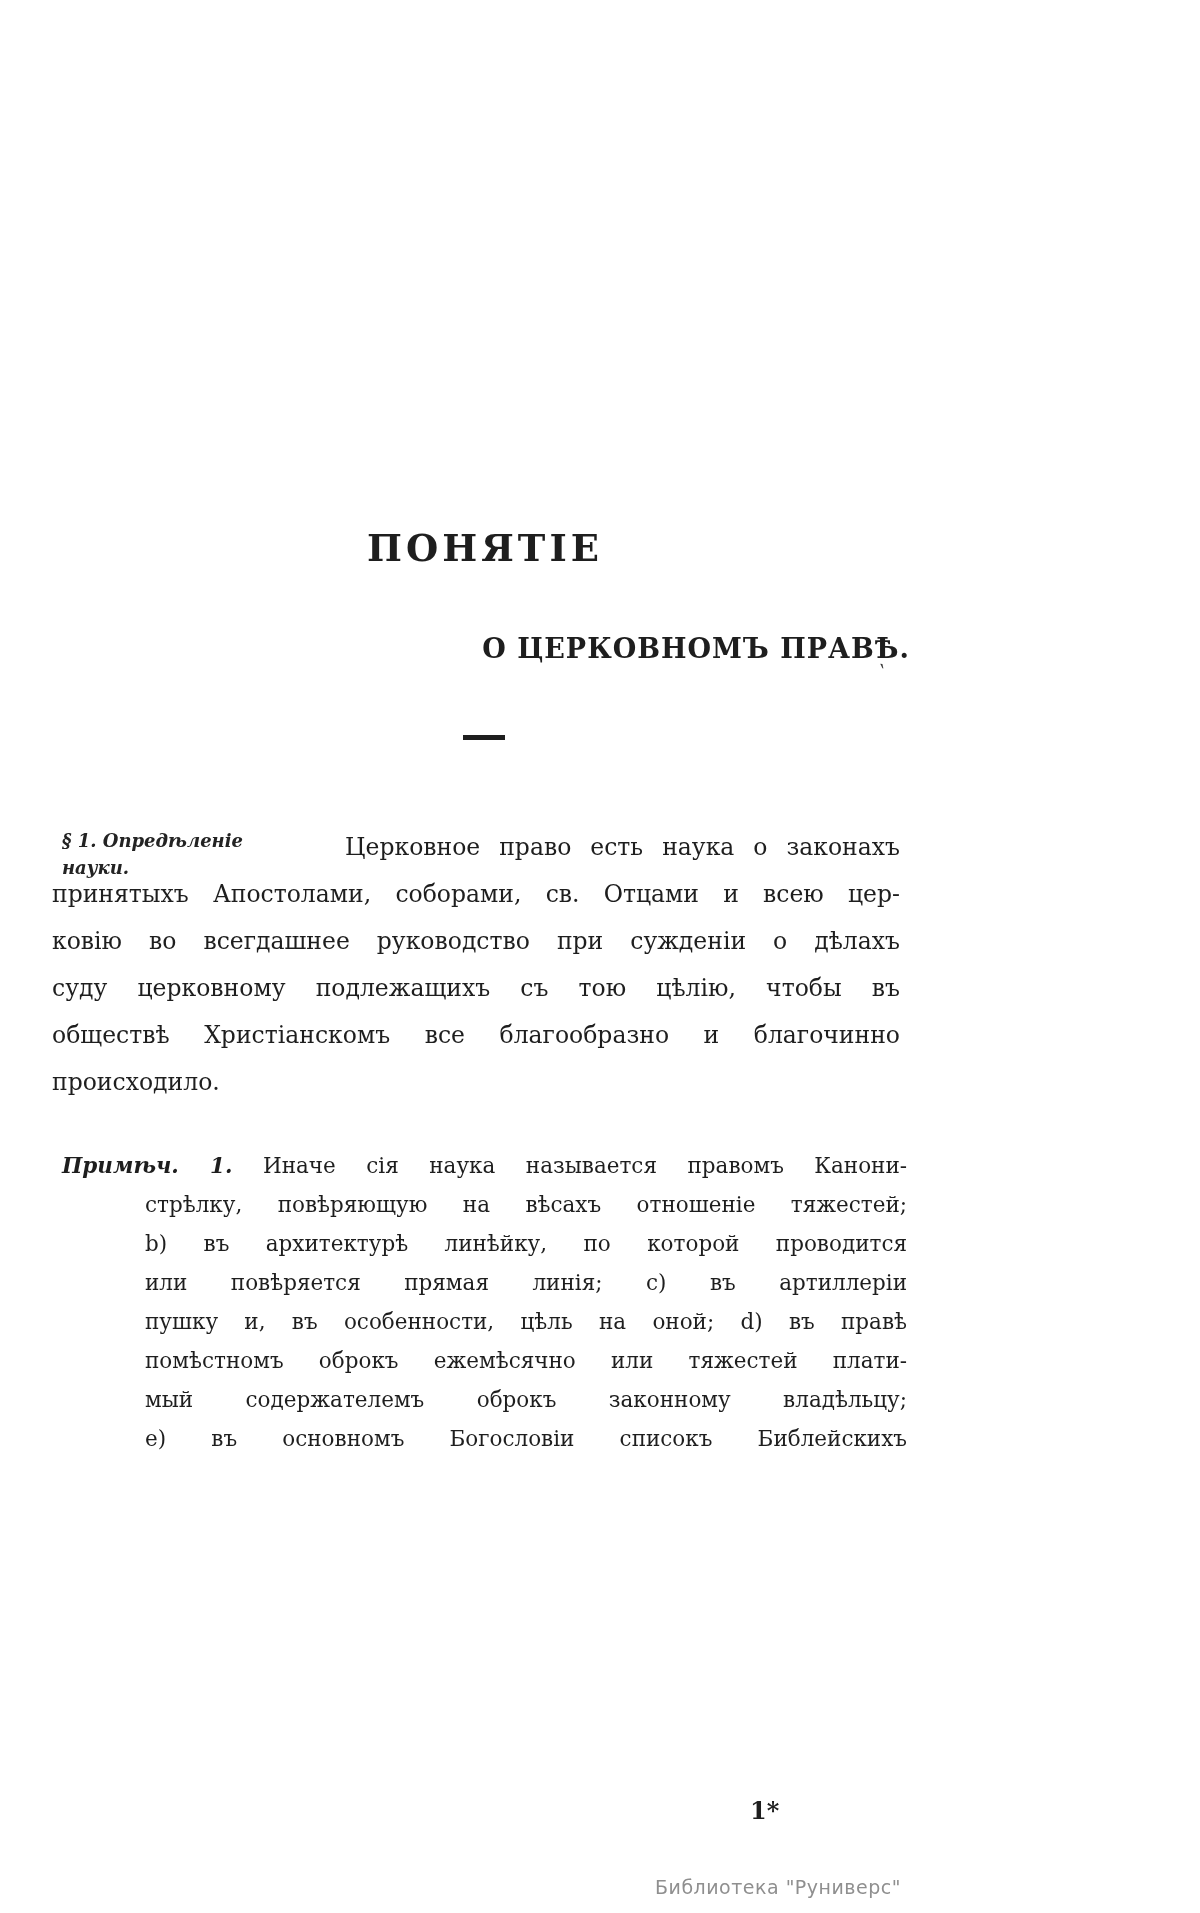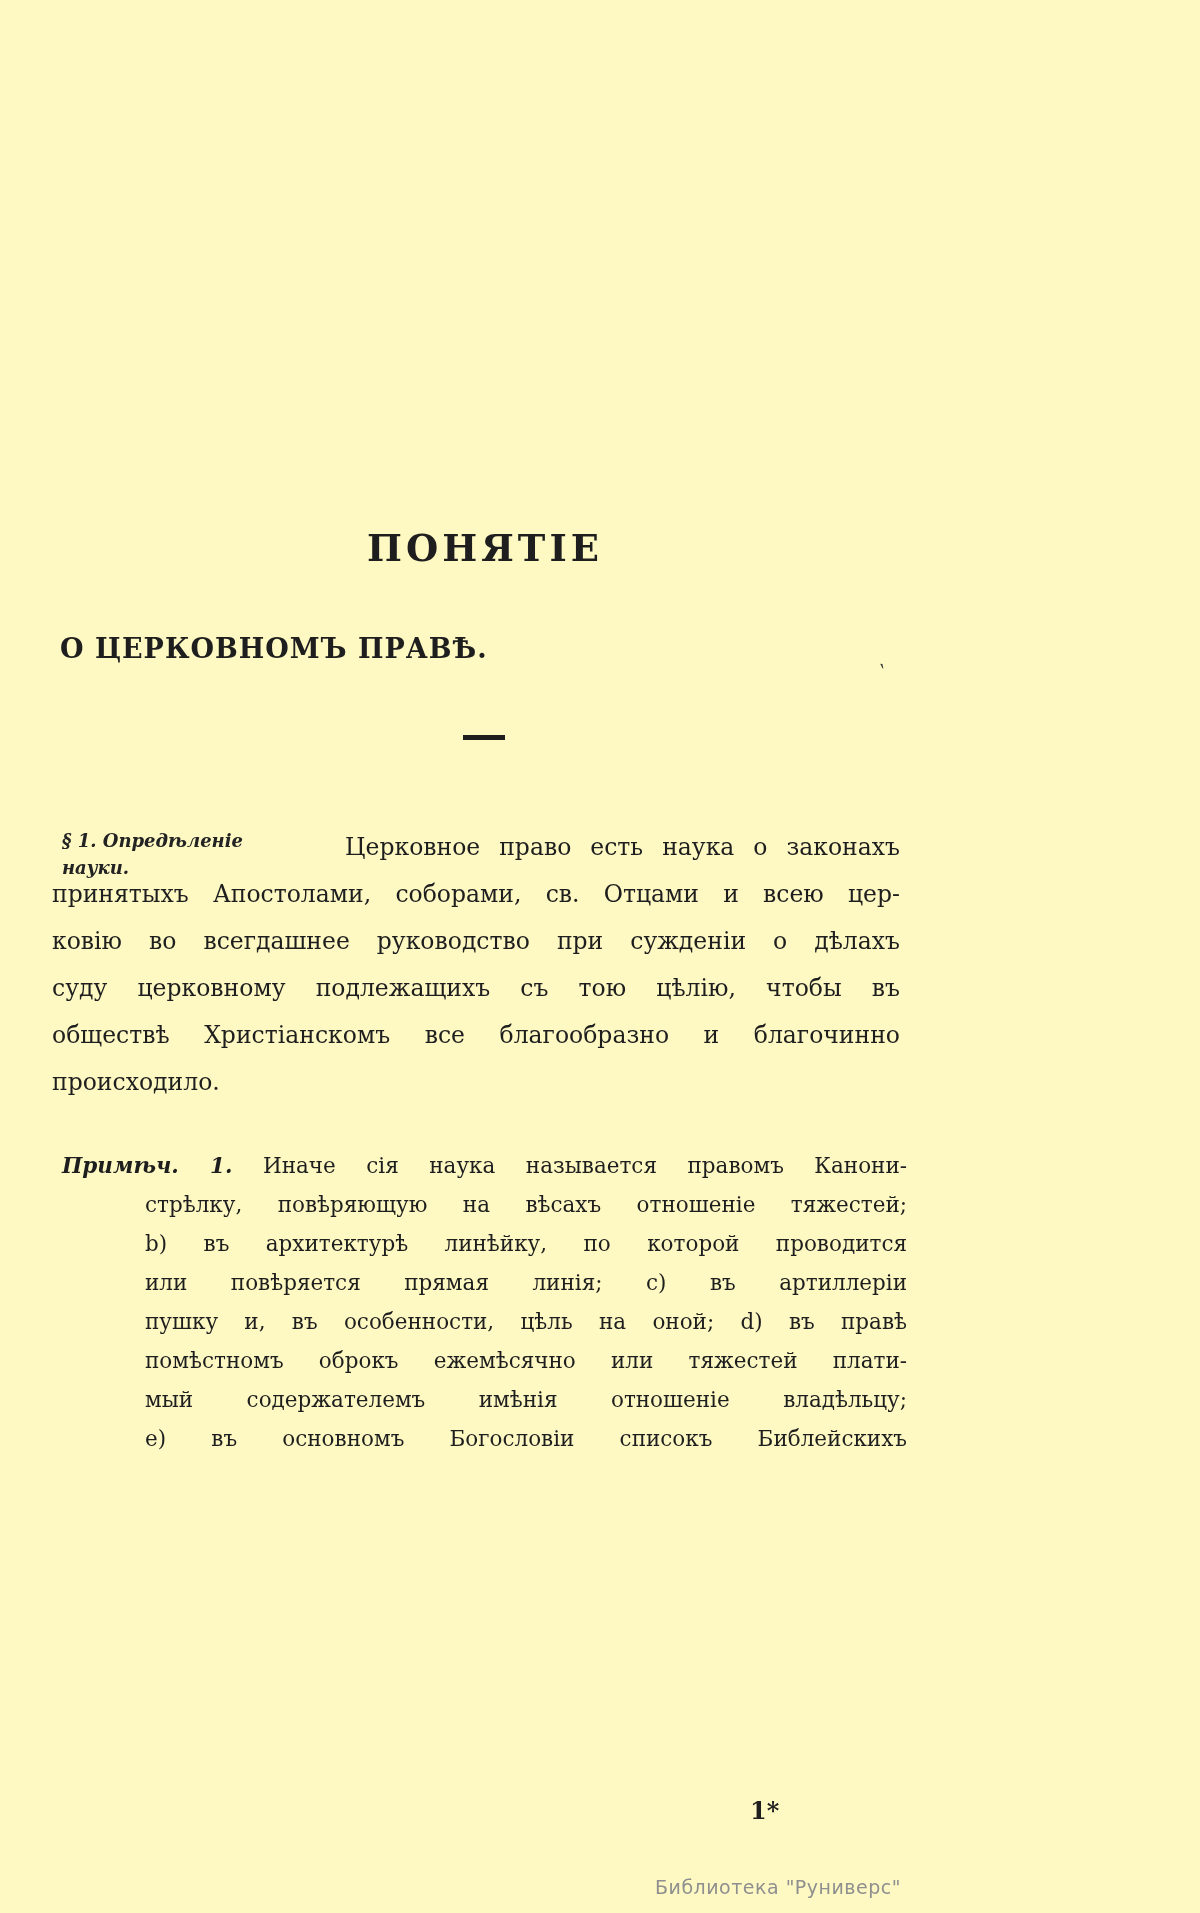--- a/index.html
+++ b/index.html
@@ -1,37 +1,37 @@
 <!DOCTYPE html>
 <html><head>
 <meta charset="utf-8">
 <style>
   html, body { margin: 0; padding: 0; background: #d9d9d9; }
   .page {
     position: relative;
     width: 1200px;
     height: 1913px;
     margin: 0 auto;
-    background: #fef9c3;
+    background: #ffffff;
     font-family: "DejaVu Serif", serif;
     color: #1e1e1e;
     overflow: hidden;
   }
   .page-title {
     position: absolute;
     top: 526px; left: 60px; width: 850px;
     text-align: center;
     font-size: 37px;
     font-weight: bold;
     letter-spacing: 4px;
   }
   .page-subtitle {
     position: absolute;
     top: 633px; left: 60px; width: 850px;
-    text-align: left;
+    text-align: right;
     font-size: 27px;
     font-weight: bold;
     letter-spacing: 1px;
   }
   .divider-bar {
     position: absolute;
     top: 735px; left: 463px;
     width: 42px; height: 5px;
     background: #1e1e1e;
   }
@@ -121,21 +121,21 @@
   <div class="footnote">
     <div class="jline">
       <span class="fn-label">Примѣч. 1.</span>
       <span>Иначе сія наука называется правомъ Канони-</span>
     </div>
     <div class="jline fn-indent">стрѣлку, повѣряющую на вѣсахъ отношеніе тяжестей;</div>
     <div class="jline fn-indent">b) въ архитектурѣ линѣйку, по которой проводится</div>
     <div class="jline fn-indent">или повѣряется прямая линія; с) въ артиллеріи</div>
     <div class="jline fn-indent">пушку и, въ особенности, цѣль на оной; d) въ правѣ</div>
     <div class="jline fn-indent">помѣстномъ оброкъ ежемѣсячно или тяжестей плати-</div>
-    <div class="jline fn-indent">мый содержателемъ имѣнія отношеніе владѣльцу;</div>
+    <div class="jline fn-indent">мый содержателемъ оброкъ законному владѣльцу;</div>
     <div class="jline fn-indent">е) въ основномъ Богословіи списокъ Библейскихъ</div>
   </div>
 
   <div class="page-signature">1*</div>
 
   <div class="watermark">Библиотека "Руниверс"</div>
 
 </div>
 
 </body></html>

